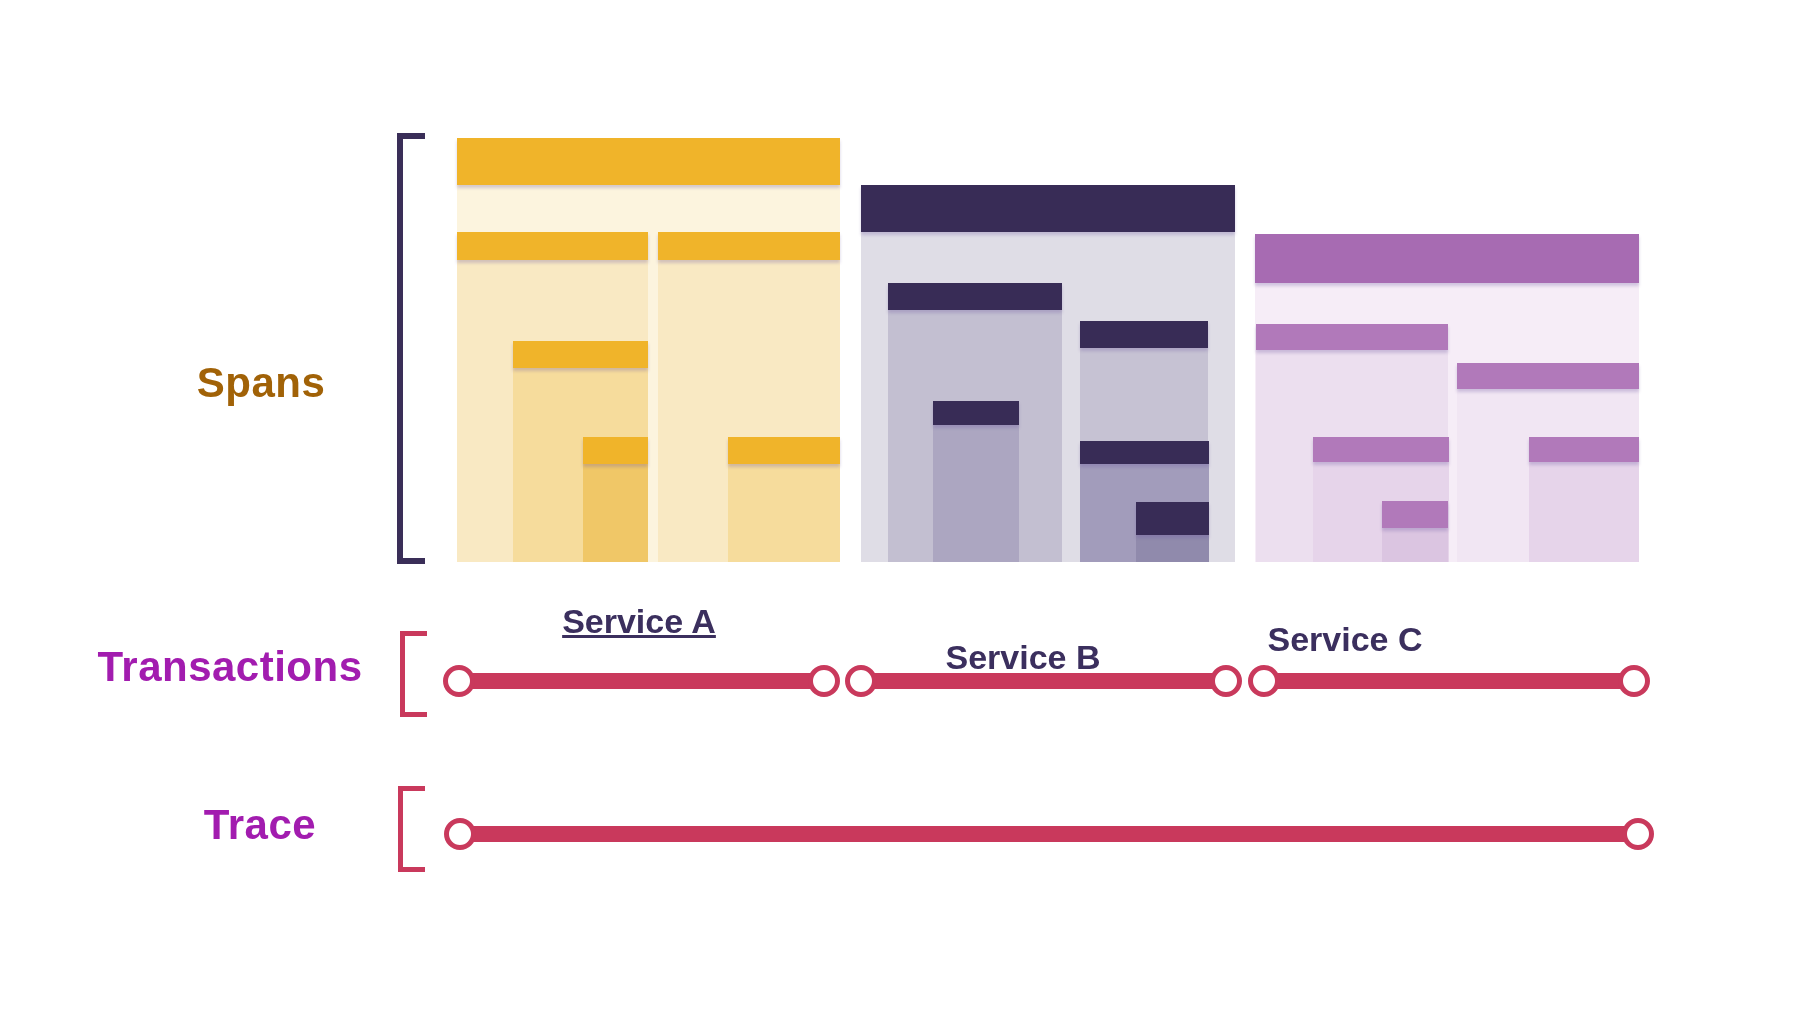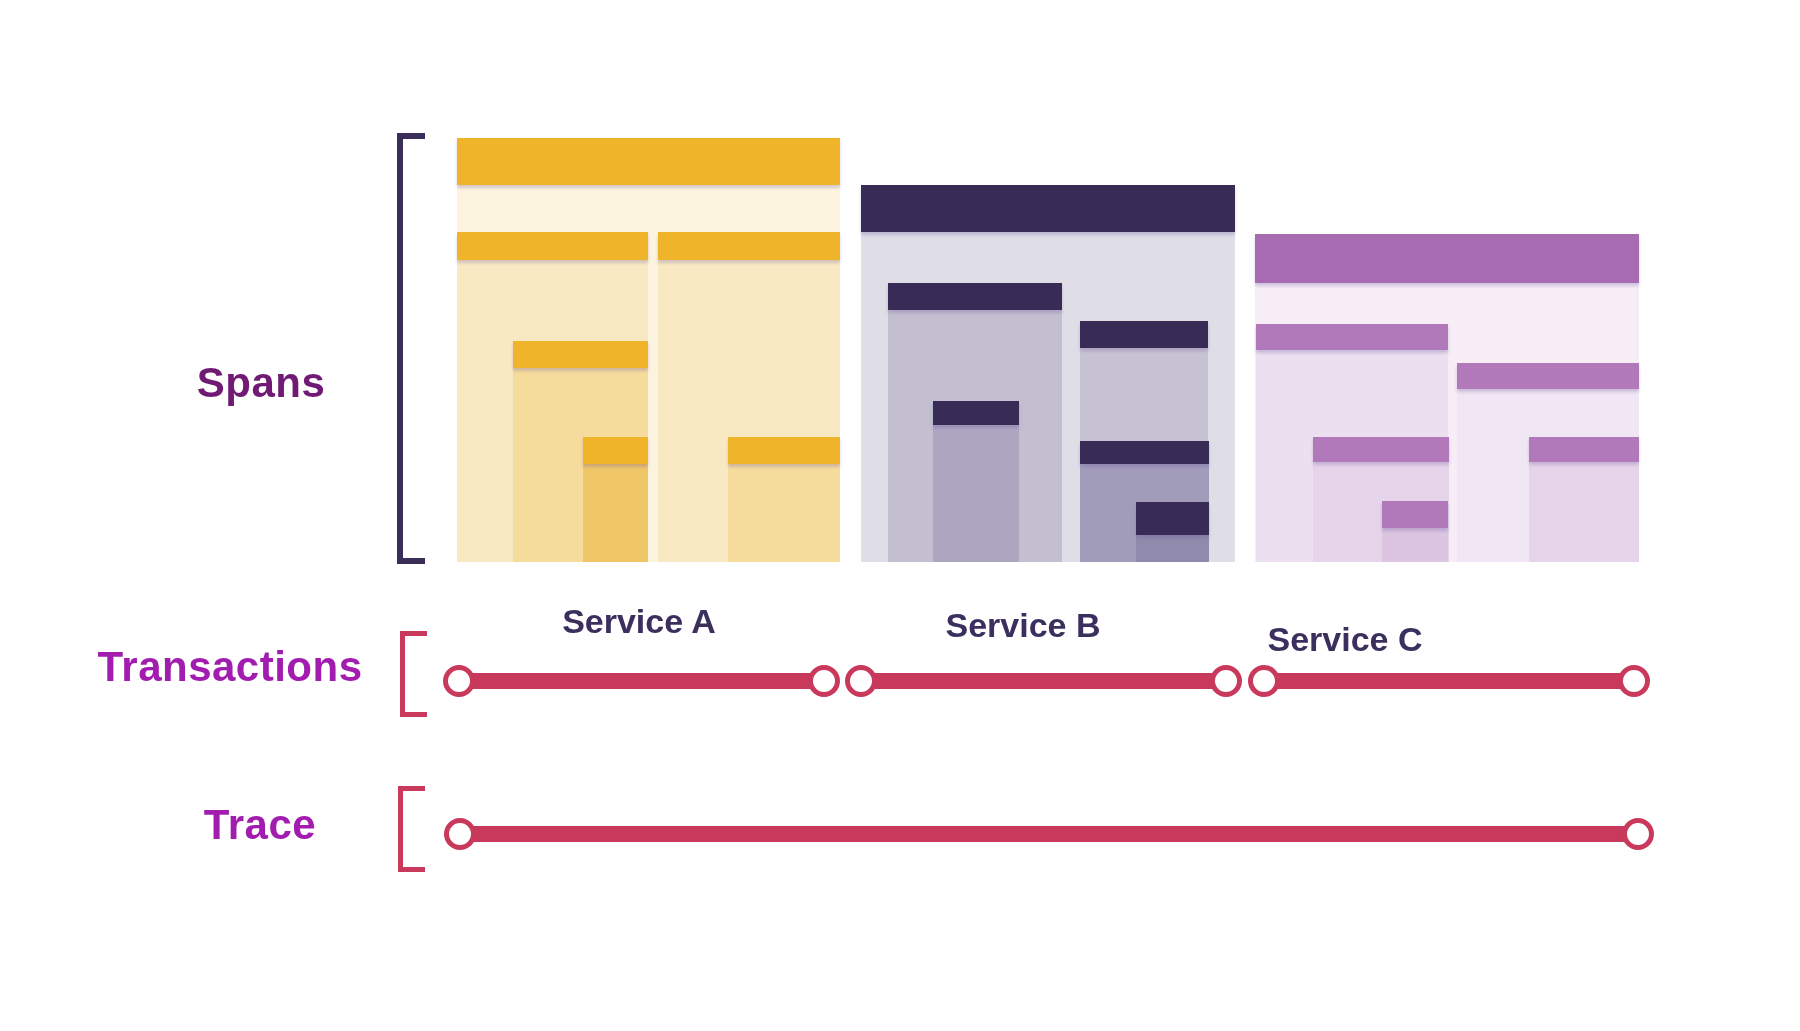--- a/index.html
+++ b/index.html
@@ -18,21 +18,21 @@
   .section-label {
     position: absolute;
     font-weight: bold;
     font-size: 42px;
     line-height: 1.0;
     text-align: center;
     letter-spacing: 0.5px;
     white-space: nowrap;
     transform: translateX(-50%);
   }
-  .navy-text { color: #701a75; }
+  .navy-text { color: #a16207; }
   .red-text  { color: #a21caf; }
   .bracket {
     position: absolute;
     box-sizing: border-box;
     background: transparent;
   }
   .bracket.navy {
     border-left: 6px solid #3A2E58;
     border-top: 6px solid #3A2E58;
     border-bottom: 6px solid #3A2E58;
@@ -111,22 +111,22 @@
       <div class="span-body" style="position: absolute; left: 1313px; top: 462px; width: 136px; height: 100px; background: rgb(230, 212, 234);"></div>
       <div class="span-header" style="position: absolute; left: 1313px; top: 437px; width: 136px; height: 25px; background: rgb(177, 121, 186);"></div>
       <div class="span-body" style="position: absolute; left: 1382px; top: 528px; width: 66px; height: 34px; background: rgb(219, 197, 225);"></div>
       <div class="span-header" style="position: absolute; left: 1382px; top: 501px; width: 66px; height: 27px; background: rgb(177, 121, 186);"></div>
       <div class="span-body" style="position: absolute; left: 1457px; top: 389px; width: 182px; height: 173px; background: rgb(241, 230, 243);"></div>
       <div class="span-header" style="position: absolute; left: 1457px; top: 363px; width: 182px; height: 26px; background: rgb(177, 121, 186);"></div>
       <div class="span-body" style="position: absolute; left: 1529px; top: 462px; width: 110px; height: 100px; background: rgb(230, 212, 234);"></div>
       <div class="span-header" style="position: absolute; left: 1529px; top: 437px; width: 110px; height: 25px; background: rgb(177, 121, 186);"></div>
     </div>
   <div id="service-labels">
-      <div class="service-label" style="left: 639px; top: 604px;">Service A</div>
-      <div class="service-label" style="left: 1023px; top: 608px;">Service B</div>
+      <div class="service-label" style="left: 639px; top: 604px; text-decoration: underline;">Service A</div>
+      <div class="service-label" style="left: 1023px; top: 640px;">Service B</div>
       <div class="service-label" style="left: 1345px; top: 622px;">Service C</div>
     </div>
 
   <div class="bracket red" style="left:400px; top:631px; width:27px; height:86px;"></div>
   <div class="section-label red-text" style="left:230px; top:646px;">Transactions</div>
   <div id="transactions-area">
       <div class="tl-line" style="left: 459px; top: 673px; width: 365px; height: 16px;"></div>
       <div class="tl-circle" style="left: 443px; top: 665px;"></div>
       <div class="tl-circle" style="left: 808px; top: 665px;"></div>
       <div class="tl-line" style="left: 861px; top: 673px; width: 365px; height: 16px;"></div>

